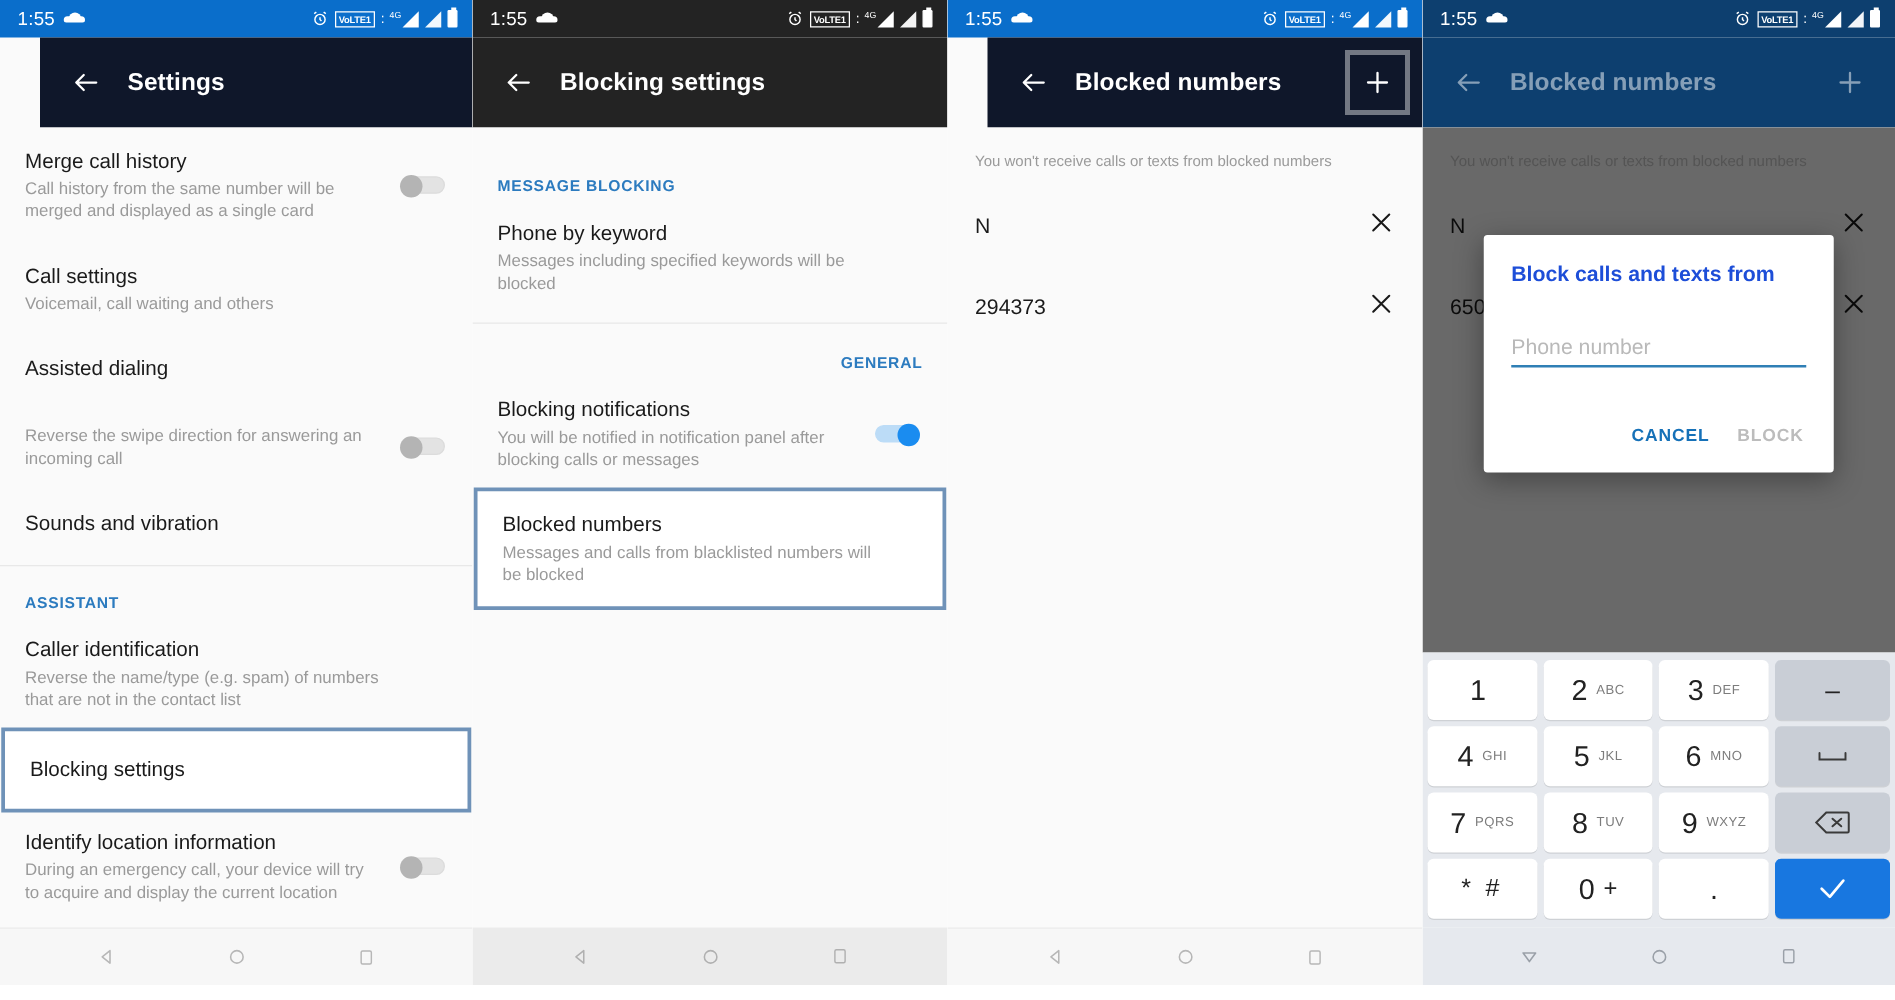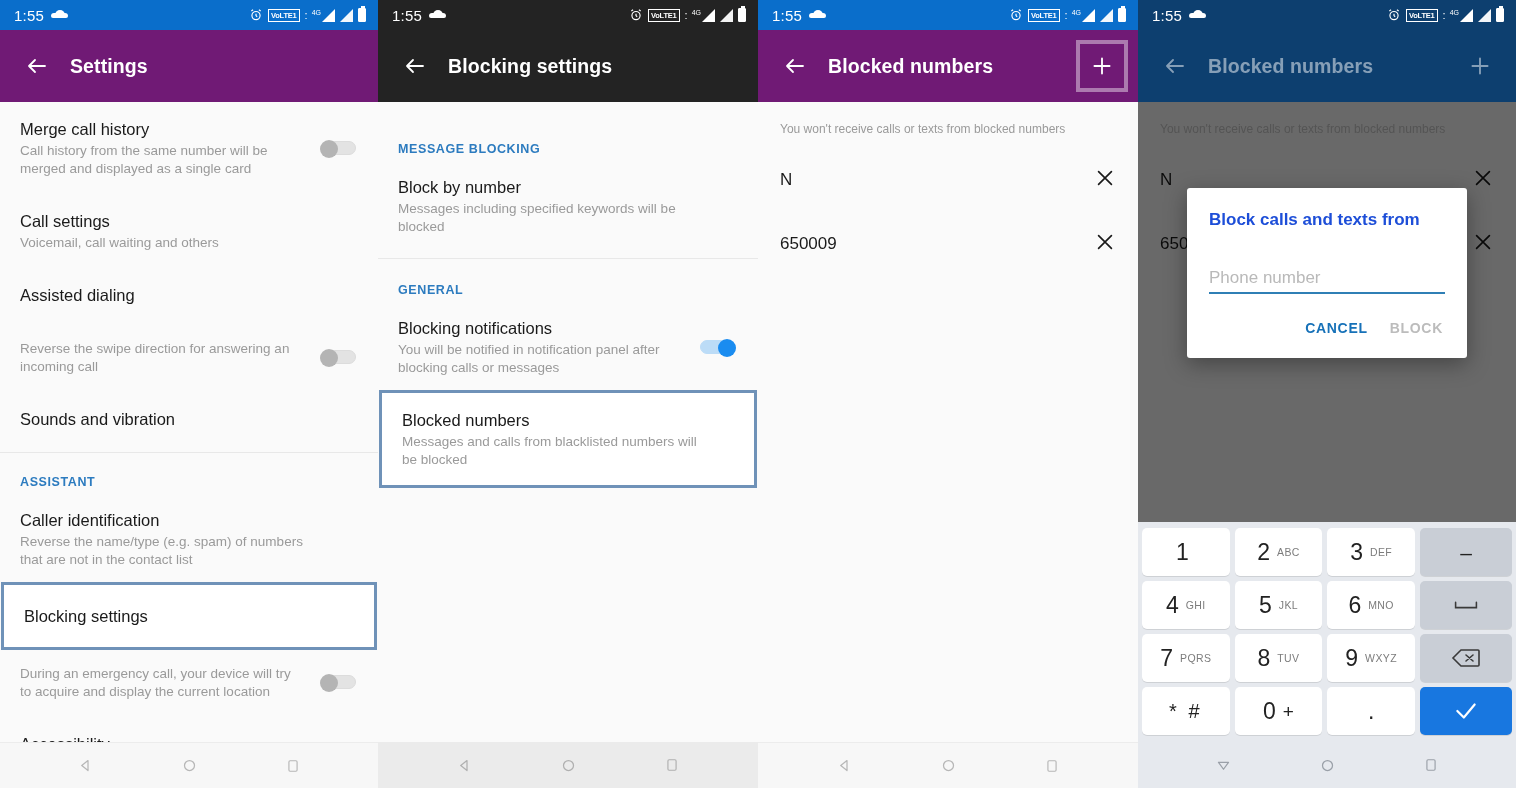--- a/index.html
+++ b/index.html
@@ -47,21 +47,21 @@
   .fourg { font-size: 7px; line-height: 7px; margin-right: -2px; align-self: flex-start; }
   .tri { width: 0; height: 0; border-style: solid; border-width: 0 0 13px 13px;
          border-color: transparent transparent #ffffff transparent; }
   .tri.half { opacity: .95; }
   .colon { font-size: 11px; margin-right: -1px; }
   .batt { width: 8px; height: 14px; border: 1.4px solid #fff; border-radius: 1px; position: relative; background:#fff;}
   .batt:before { content:""; position:absolute; top:-3px; left:2px; width:4px; height:2px; background:#fff; }
 
   
   .appbar { height: 72px; display: flex; align-items: center; padding: 0 10px 0 14px; position: relative; }
-  .ab-blue { background: #701a75; }
+  .ab-blue { background: #0f172a; margin-left: 32px; }
   .ab-dark { background: #232323; }
   .ab-dim  { background: #0d3f6f; }
   .ab-back { width: 46px; height: 46px; display: flex; align-items: center; justify-content: center; }
   .ab-title { color: #fff; font-size: 19.5px; font-weight: bold; letter-spacing: .1px; margin-left: 10px; }
   .ab-dim .ab-title, .ab-dim .arrow-svg, .ab-dim .plus-svg { opacity: .5; }
   .ab-action { margin-left: auto; width: 52px; height: 52px; display: flex; align-items: center; justify-content: center; }
   .ab-action.highlighted { outline: 4px solid rgba(255,255,255,.42); outline-offset: -4px; }
 
   
   .content { background: #fafafa; position: relative; }
@@ -108,21 +108,21 @@
   }
   .dlg-title { font-size: 17px; font-weight: bold; color: #1d4ed8; }
   .dlg-field { margin-top: 38px; border-bottom: 2px solid #2f7fb5; padding-bottom: 4px; }
   .dlg-field input {
     width: 100%; border: none; outline: none; background: transparent;
     font-size: 17px; color: #1a1a1a; font-family: "Liberation Sans", sans-serif;
   }
   .dlg-field input::placeholder { color: #b9b9b9; }
   .dlg-actions { display: flex; justify-content: flex-end; gap: 18px; padding: 22px 0 8px 0; }
   .dlg-btn { font-size: 14px; font-weight: bold; letter-spacing: .7px; background: none; border: none;
-             font-family: "Liberation Sans", sans-serif; cursor: pointer; padding: 4px 2px; }
+             font-family: "Liberation Sans", sans-serif; cursor: pointer; padding: 4px 2px; margin-top: 20px; }
   .dlg-cancel { color: #1671b8; }
   .dlg-block { color: #bcbcbc; }
 
   
   .keypad { position: absolute; left: 0; right: 0; bottom: 46px; height: 220px;
             background: #e6e9ee; padding: 6px 4px 4px 4px; z-index: 6; }
   .kp-row { display: flex; gap: 5px; margin-bottom: 5px; height: 48px; }
   .key { flex: 1; background: #ffffff; border-radius: 5px; display: flex;
          align-items: center; justify-content: center; gap: 7px; box-shadow: 0 1px 0 rgba(0,0,0,.10); }
   .key .num { font-size: 23px; color: #222; line-height: 1; }
@@ -211,20 +211,21 @@
       <div class="row">
         <div class="title">Caller identification</div>
         <div class="sub">Reverse the name/type (e.g. spam) of numbers that are not in the contact list</div>
       </div>
       <div class="hl-wrap">
         <div class="row hl-box" style="padding-top:20px;padding-bottom:20px;">
           <div class="title">Blocking settings</div>
         </div>
       </div>
       <div class="row has-toggle">
+        <div class="title">Identify location information</div>
         <div class="sub">During an emergency call, your device will try to acquire and display the current location</div>
         <div class="toggle">
             <span class="track"></span>
             <span class="thumb"></span>
           </div>
       </div>
       <div class="row">
         <div class="title">Accessibility</div>
       </div>
     </div>
@@ -275,25 +276,25 @@
         <svg class="arrow-svg" width="24" height="24" viewBox="0 0 24 24" fill="none" stroke="#fff" stroke-width="1.8" stroke-linecap="round" stroke-linejoin="round">
             <path d="M20 12H4M10 6l-6 6 6 6"></path>
           </svg>
       </div>
       <div class="ab-title">Blocking settings</div>
     </div>
 
     <div class="content">
       <div class="section-head" style="padding-top:40px;">MESSAGE BLOCKING</div>
       <div class="row">
-        <div class="title">Block by number</div>
+        <div class="title">Phone by keyword</div>
         <div class="sub">Messages including specified keywords will be blocked</div>
       </div>
       <div class="divider"></div>
-      <div class="section-head" style="padding-top:18px;">GENERAL</div>
+      <div class="section-head" style="padding-top:18px;text-align:right;">GENERAL</div>
       <div class="row has-toggle">
         <div class="title">Blocking notifications</div>
         <div class="sub">You will be notified in notification panel after blocking calls or messages</div>
         <div class="toggle on">
             <span class="track"></span>
             <span class="thumb"></span>
           </div>
       </div>
       <div class="hl-wrap">
         <div class="row hl-box">
@@ -362,21 +363,21 @@
       <div class="bn-note">You won't receive calls or texts from blocked numbers</div>
       <div class="bn-row">
         <span class="bn-name">N</span>
         <span class="bn-x">
           <svg width="22" height="22" viewBox="0 0 24 24" fill="none" stroke="#1a1a1a" stroke-width="1.8" stroke-linecap="round">
               <path d="M5 5l14 14M19 5L5 19"></path>
             </svg>
         </span>
       </div>
       <div class="bn-row">
-        <span class="bn-name">650009</span>
+        <span class="bn-name">294373</span>
         <span class="bn-x">
           <svg width="22" height="22" viewBox="0 0 24 24" fill="none" stroke="#1a1a1a" stroke-width="1.8" stroke-linecap="round">
               <path d="M5 5l14 14M19 5L5 19"></path>
             </svg>
         </span>
       </div>
     </div>
 
     <div class="navbar nb-light">
       <span class="nb-item">

